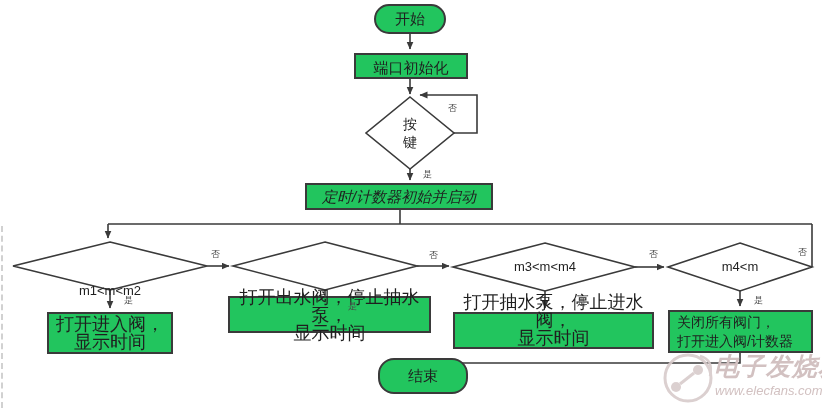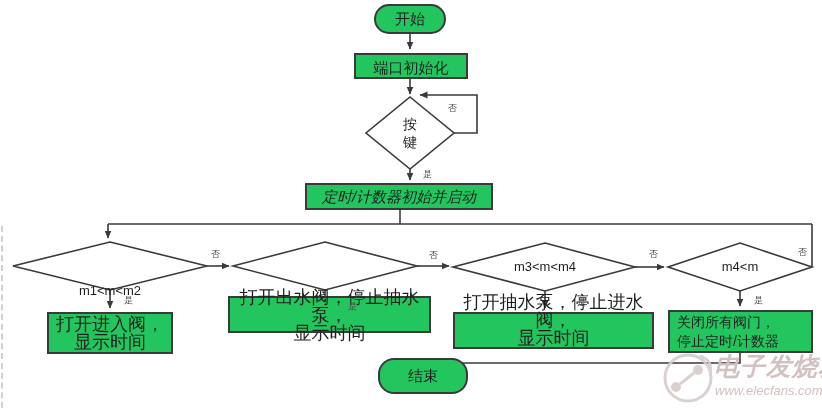--- a/index.html
+++ b/index.html
@@ -112,21 +112,21 @@
   <div class="node small2" style="left:228px;top:296px;width:203px;height:37px;">
     <span>打开出水阀，停止抽水泵，</span>
     <span>显示时间</span>
   </div>
   <div class="node small2" style="left:453px;top:312px;width:201px;height:37px;justify-content:flex-end;">
     <span>打开抽水泵，停止进水阀，</span>
     <span>显示时间</span>
   </div>
   <div class="node leftalign" style="left:668px;top:310px;width:145px;height:43px;justify-content:center;">
     <span>关闭所有阀门，</span>
-    <span>停止定时/计数器</span>
+    <span>打开进入阀/计数器</span>
   </div>
 
   <div class="node terminator" style="left:378px;top:358px;width:90px;height:36px;">
     <span>结束</span>
   </div>
 
   <div class="edge-label" style="left:448px;top:104px;">否</div>
   <div class="edge-label" style="left:423px;top:170px;">是</div>
   <div class="edge-label" style="left:211px;top:250px;">否</div>
   <div class="edge-label" style="left:429px;top:251px;">否</div>

